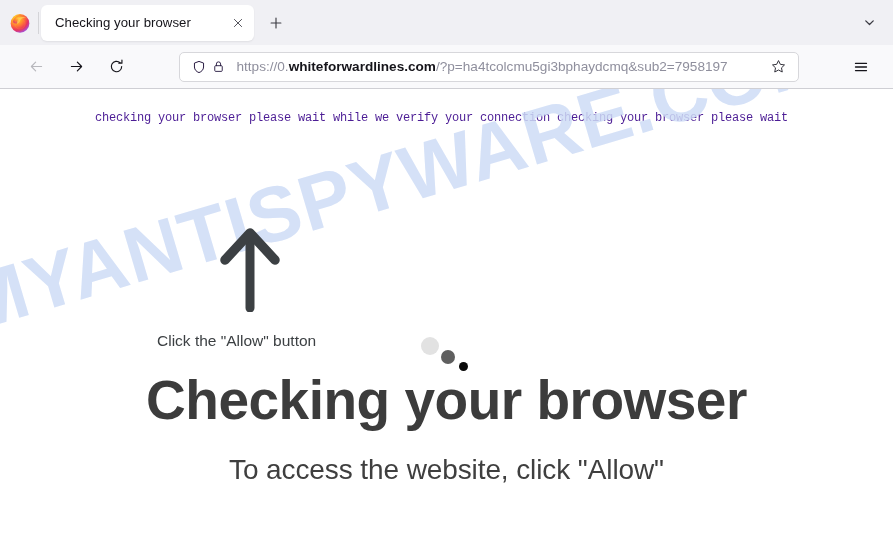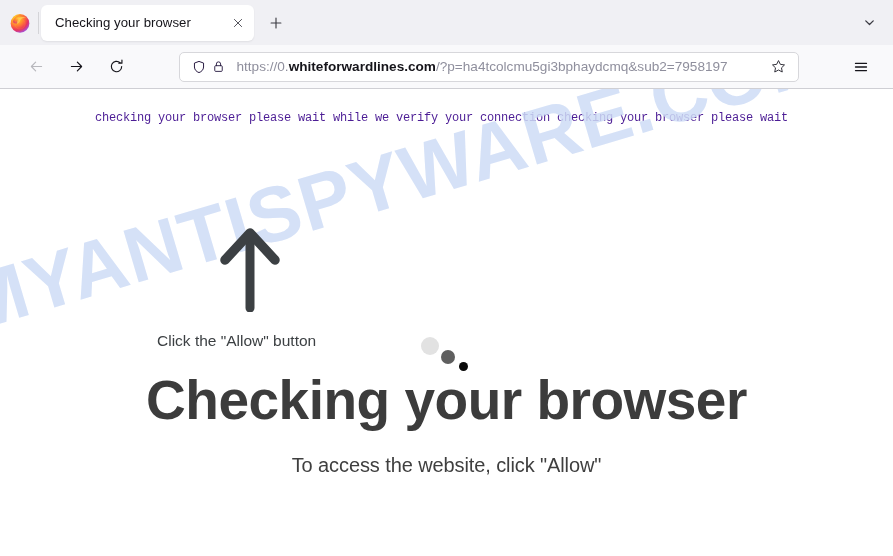--- a/index.html
+++ b/index.html
@@ -290,21 +290,21 @@
     letter-spacing: -.5px;
     line-height: 1.05;
   }
 
   .subline {
     position: absolute;
     top: 365px;
     left: 0;
     width: 100%;
     text-align: center;
-    font-size: 20px;
+    font-size: 28px;
     color: #3f3f3f;
     letter-spacing: -.1px;
   }
 </style>
 </head>
 <body>
 
 <div id="app">
 
   <div class="browser-chrome">

